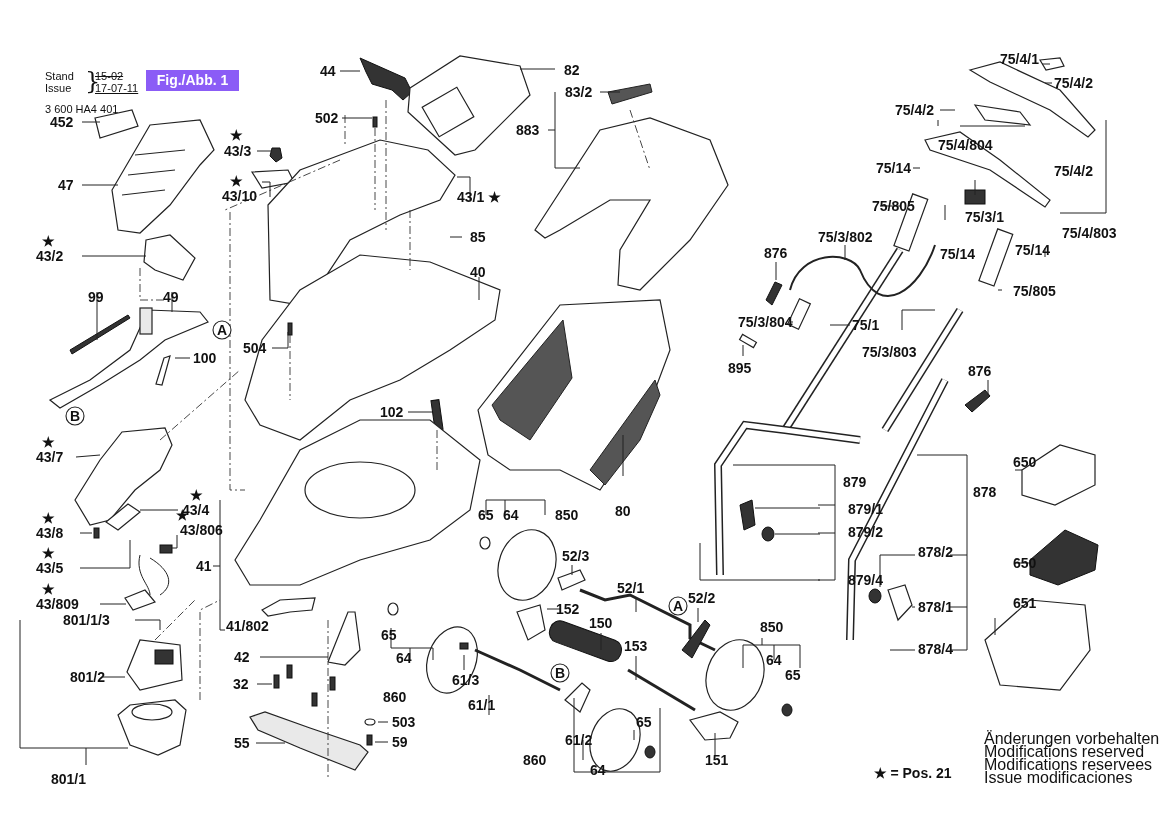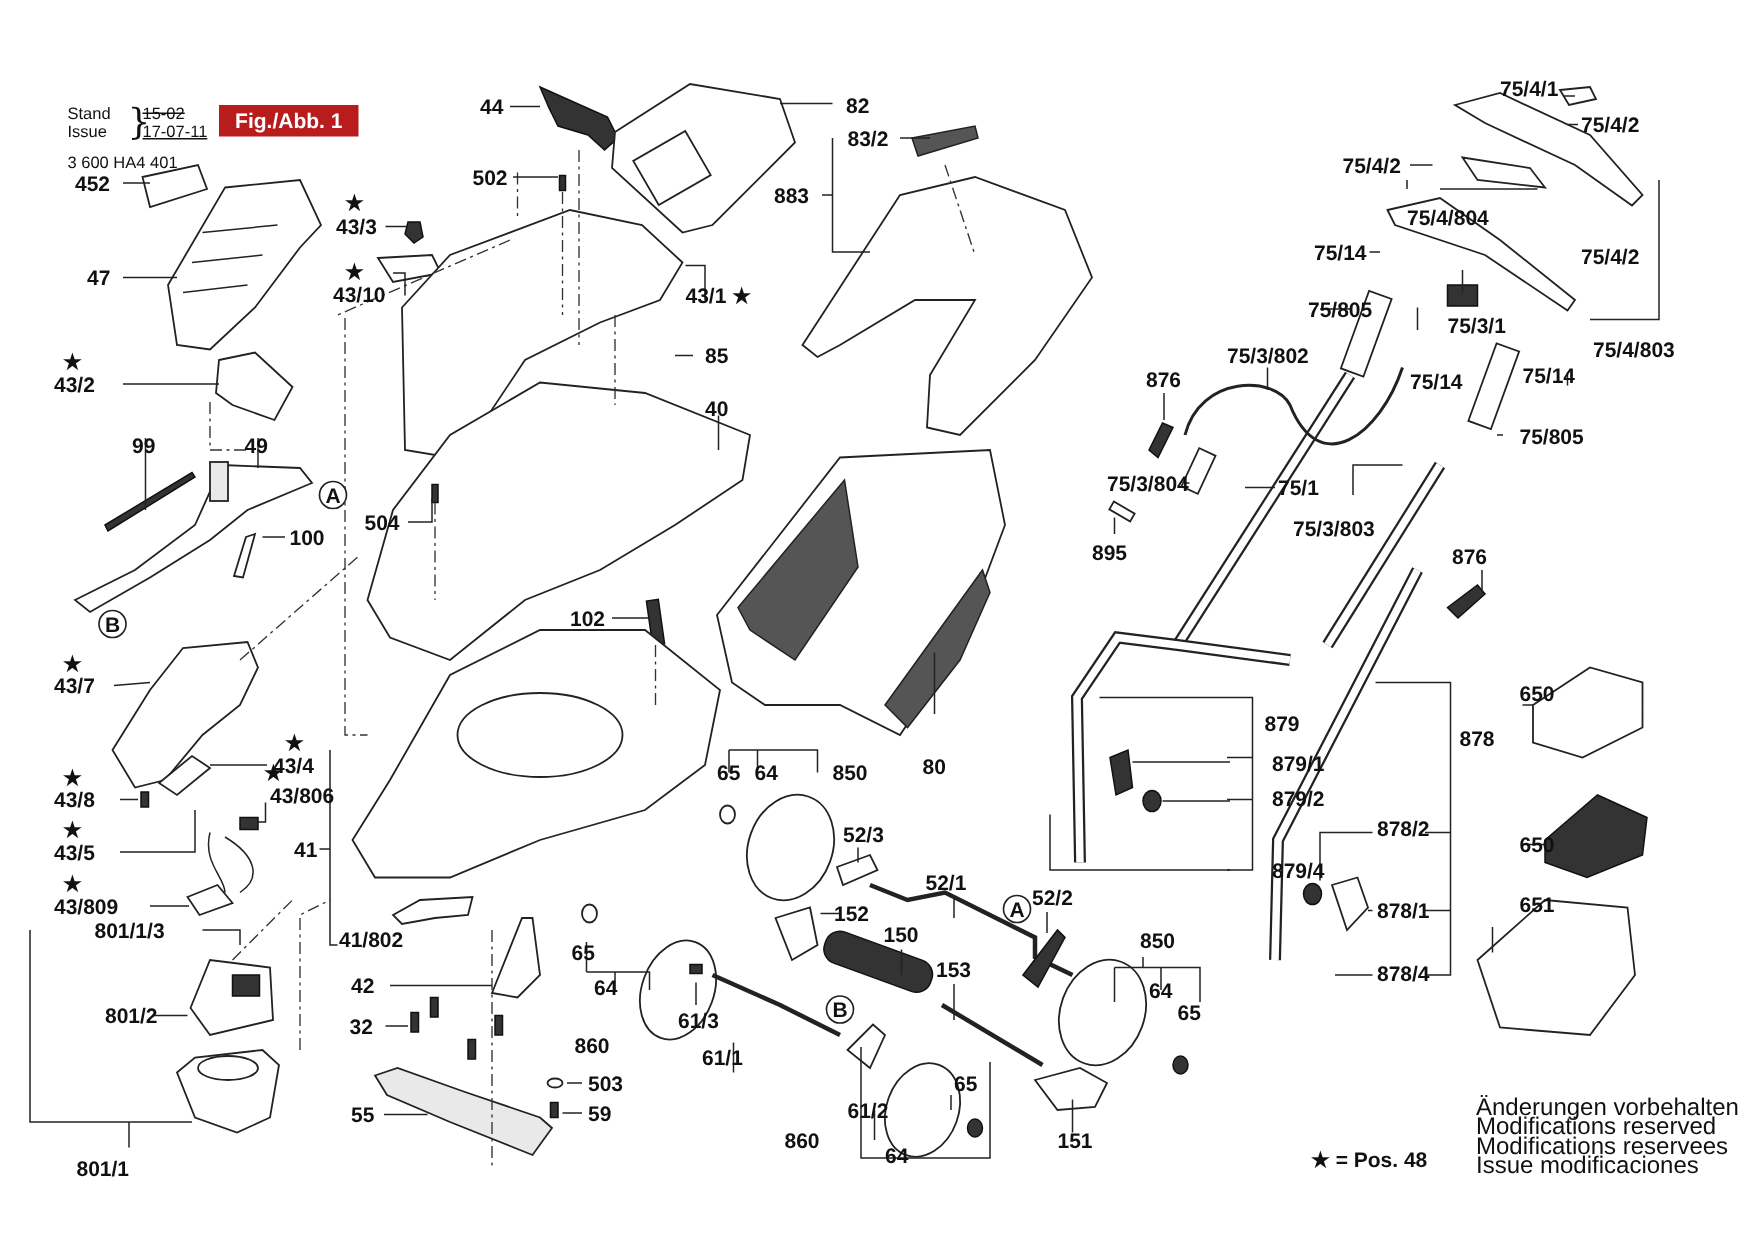--- a/index.html
+++ b/index.html
@@ -6,21 +6,21 @@
     body { width: 1169px; height: 826px; overflow: hidden; position: relative;
            font-family: "Liberation Sans", sans-serif; color: #111; }
     #canvas { position: absolute; left: 0; top: 0; width: 1169px; height: 826px; }
     .hdr { position: absolute; font-family: "Liberation Sans", sans-serif; font-size: 11px; line-height: 13px; color: #111; }
     .docnum { left: 45px; top: 55px; margin-top: 48px; }
     .stand { left: 45px; top: 70px; text-align: right; }
     .issue { left: 45px; top: 82px; }
     .stand-val { left: 95px; top: 70px; text-decoration: line-through; }
     .issue-val { left: 95px; top: 82px; text-decoration: underline; }
     .brace { position: absolute; left: 85px; top: 68px; font-size: 24px; line-height: 26px; font-family: "DejaVu Serif", serif; }
-    .figbox { position: absolute; left: 146px; top: 70px; width: 93px; height: 21px; background: #b91c1c; color: #fff;
+    .figbox { position: absolute; left: 146px; top: 70px; width: 93px; height: 21px; background: #8b5cf6; color: #fff;
               font-weight: bold; font-size: 14px; line-height: 21px; text-align: center; }
     .notes { position: absolute; left: 984px; top: 732px; font-size: 16px; line-height: 13px; }
     .legend { position: absolute; left: 874px; top: 765px; font-weight: bold; font-size: 14px; }
     svg text.lbl { font-family: "Liberation Sans", sans-serif; font-weight: bold; font-size: 14px; fill: #111; }
     svg .part { fill: #fff; stroke: #222; stroke-width: 1.2; }
     svg .partg { fill: #e9e9e9; stroke: #222; stroke-width: 1.2; }
     svg .dark { fill: #333; stroke: #111; stroke-width: 1; }
     svg .mesh { fill: #555; stroke: #222; stroke-width: 1; }
     svg .ld { stroke: #222; stroke-width: 1; fill: none; }
     svg .dash { stroke: #333; stroke-width: 0.9; fill: none; stroke-dasharray: 8 3 2 3; }
@@ -374,19 +374,19 @@
       <text class="lbl" x="42" y="246">★</text>
       <text class="lbl" x="42" y="447">★</text>
       <text class="lbl" x="190" y="500">★</text>
       <text class="lbl" x="42" y="523">★</text>
       <text class="lbl" x="176" y="520">★</text>
       <text class="lbl" x="42" y="558">★</text>
       <text class="lbl" x="42" y="594">★</text>
     </g>
 </svg>
 
-<div class="legend">★ = Pos. 48</div>
+<div class="legend">★ = Pos. 21</div>
 <div class="notes">
   <div>Änderungen vorbehalten</div>
   <div>Modifications reserved</div>
   <div>Modifications reservees</div>
   <div>Issue modificaciones</div>
 </div>
 
 </body></html>

